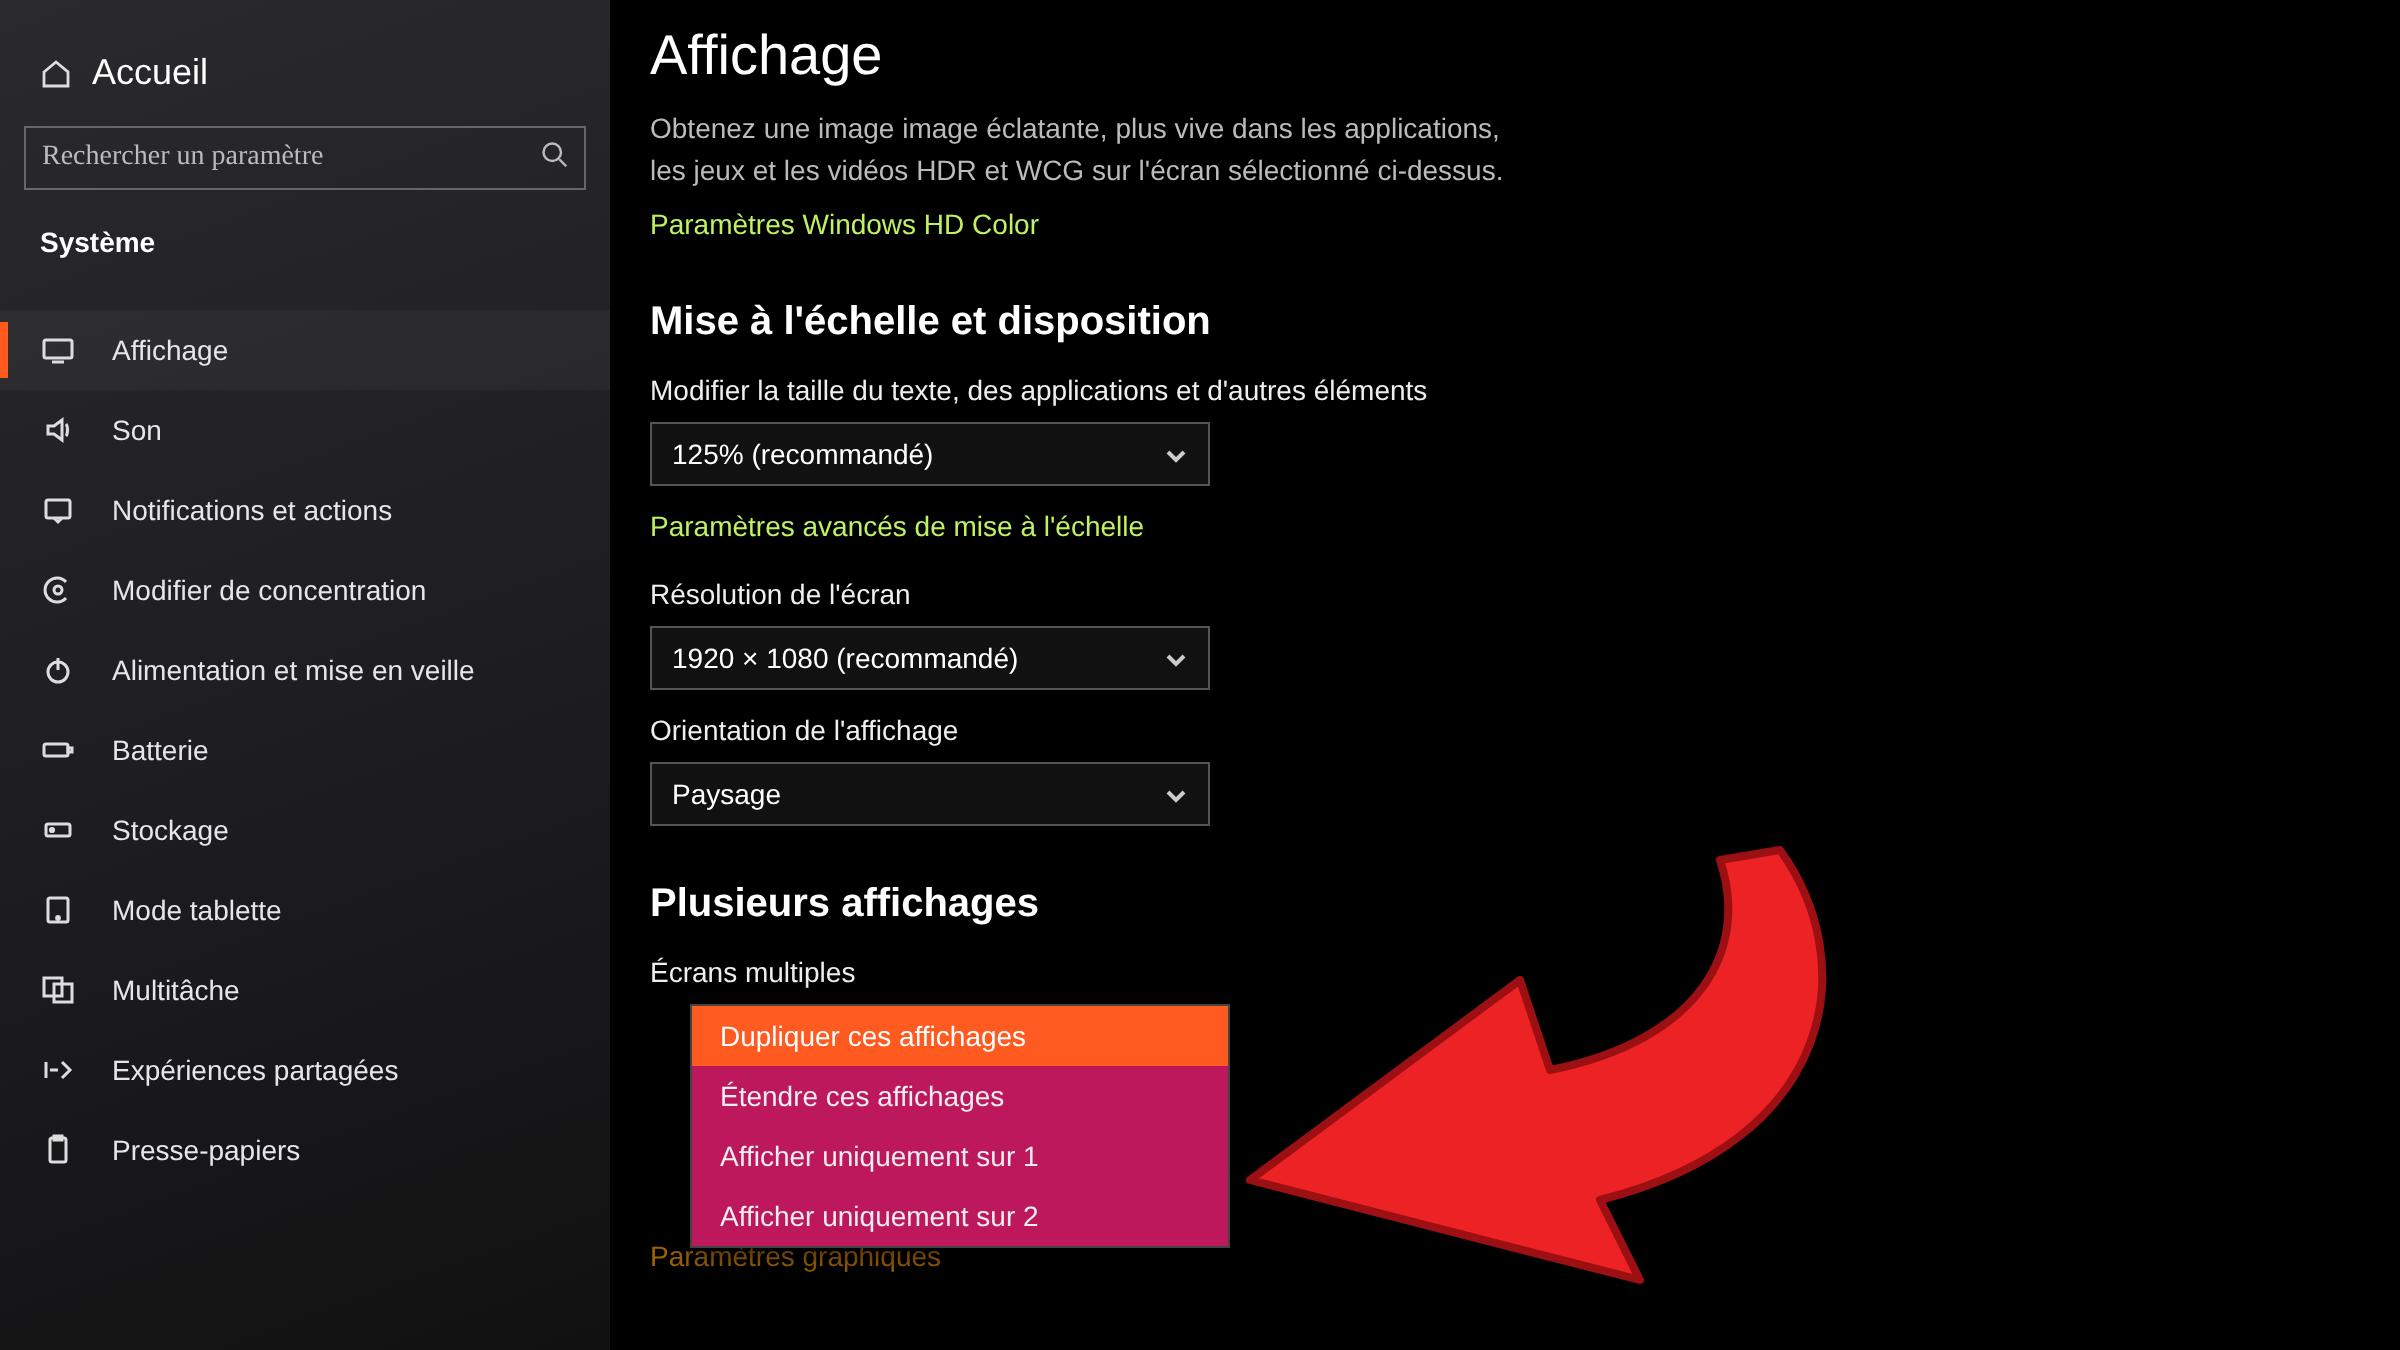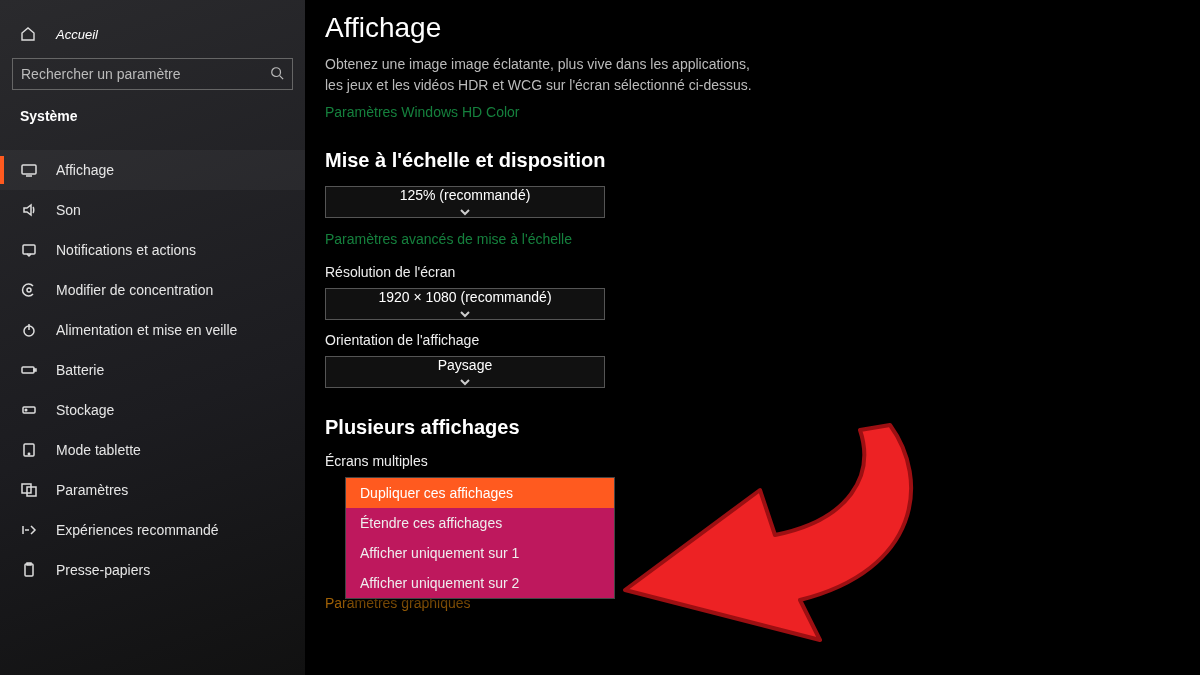--- a/index.html
+++ b/index.html
@@ -7,55 +7,55 @@
     width: 1200px; height: 675px; overflow: hidden;
     font-family: "Segoe UI", Arial, sans-serif;
     background: #000; color: #fff; position: relative;
   }
   .sidebar {
     position: absolute; left: 0; top: 0; width: 305px; height: 675px;
     background: linear-gradient(160deg, #2a2a2d 0%, #1c1c20 60%, #111 100%);
     padding-top: 20px;
   }
   .home-row {
-    display: flex; align-items: center; gap: 20px; padding: 6px 20px 16px 20px;
-    font-size: 13px; cursor: pointer; font-style: italic;
+    display: flex; align-items: center; gap: 10px; padding: 6px 20px 16px 20px;
+    font-size: 18px; cursor: pointer;
   }
   .home-icon { width: 16px; height: 16px; display:flex; align-items:center; justify-content:center; }
   .search-box {
     margin: 0 12px 18px 12px; height: 32px; border: 1px solid #666;
     display: flex; align-items: center; padding: 0 8px; justify-content: space-between;
-    color: #bbb; font-size: 14px;
+    color: #bbb; font-size: 14px; font-family: Liberation Serif, serif;
   }
   .section-label { padding: 0 20px 12px 20px; font-size: 14px; font-weight: 600; }
   .nav-item {
     display: flex; align-items: center; gap: 18px; height: 40px;
     padding: 0 20px; font-size: 14px; cursor: pointer; position: relative;
     color: #e6e6e6;
   }
   .nav-item.active::before {
     content: ""; position: absolute; left: 0; top: 6px; bottom: 6px; width: 4px;
     background: #ff5a1f;
   }
   .nav-item.active { background: rgba(255,255,255,0.04); }
   .nav-icon { width: 18px; height: 18px; display:flex; align-items:center; justify-content:center; color:#ddd; }
   .nav-icon svg { width: 16px; height: 16px; stroke: #ddd; fill: none; stroke-width: 1.5; }
   .content {
     position: absolute; left: 305px; top: 0; right: 0; bottom: 0;
     background: #000; padding: 12px 0 0 20px;
   }
   .page-title { font-size: 28px; font-weight: 400; margin-bottom: 10px; }
   .subtext { font-size: 14px; color: #bbb; line-height: 1.5; max-width: 520px; }
-  .link { color: #15803d; font-size: 14px; display: inline-block; margin-top: 8px; cursor:pointer; }
+  .link { color: #bef264; font-size: 14px; display: inline-block; margin-top: 8px; cursor:pointer; }
   .section-heading { font-size: 20px; font-weight: 700; margin-top: 28px; margin-bottom: 14px; }
   .setting-label { font-size: 14px; color: #eee; margin-bottom: 8px; }
   .dropdown {
     width: 280px; height: 32px; border: 1px solid #555; background: #111;
     display: flex; align-items: center; justify-content: space-between;
-    padding: 0 10px; font-size: 14px; cursor: pointer; margin-bottom: 12px; flex-direction: column;
+    padding: 0 10px; font-size: 14px; cursor: pointer; margin-bottom: 12px;
   }
   .chev { width: 12px; height: 12px; }
   .chev svg { width:12px; height:12px; stroke:#ccc; fill:none; stroke-width:2; }
   .flyout {
     position: absolute; width: 270px; background: #be185d;
     border: 1px solid #444; box-shadow: 0 4px 14px rgba(0,0,0,0.6);
     left: 20px;
   }
   .flyout-item {
     height: 30px; display: flex; align-items: center; padding: 0 14px;
@@ -167,29 +167,29 @@
       </span>
     <span>Mode tablette</span>
   </div>
   <div class="nav-item">
     <span class="nav-icon">
         <svg viewBox="0 0 16 16">
           <rect x="1" y="2" width="9" height="9"></rect>
           <rect x="6" y="5" width="9" height="9"></rect>
         </svg>
       </span>
-    <span>Paramètres</span>
+    <span>Multitâche</span>
   </div>
   <div class="nav-item">
     <span class="nav-icon">
         <svg viewBox="0 0 16 16">
           <path d="M4 8h4M10 4l4 4-4 4M2 4v8"></path>
         </svg>
       </span>
-    <span>Expériences recommandé</span>
+    <span>Expériences partagées</span>
   </div>
   <div class="nav-item">
     <span class="nav-icon">
         <svg viewBox="0 0 16 16">
           <rect x="4" y="2" width="8" height="12" rx="1"></rect>
           <rect x="6" y="1" width="4" height="2"></rect>
         </svg>
       </span>
     <span>Presse-papiers</span>
   </div>
@@ -197,20 +197,21 @@
 
 <div class="content">
   <div class="page-title">Affichage</div>
   <div class="subtext">
     <span>Obtenez une image image éclatante, plus vive dans les applications,</span><br>
     <span>les jeux et les vidéos HDR et WCG sur l'écran sélectionné ci-dessus.</span>
   </div>
   <span class="link">Paramètres Windows HD Color</span>
 
   <div class="section-heading">Mise à l'échelle et disposition</div>
+  <div class="setting-label">Modifier la taille du texte, des applications et d'autres éléments</div>
   <div class="dropdown">
     <span>125% (recommandé)</span>
     <span class="chev"><svg viewBox="0 0 12 12">
           <path d="M2 4l4 4 4-4"></path>
         </svg></span>
   </div>
   <span class="link" style="margin-top:0">Paramètres avancés de mise à l'échelle</span>
 
   <div style="height:16px"></div>
   <div class="setting-label">Résolution de l'écran</div>

